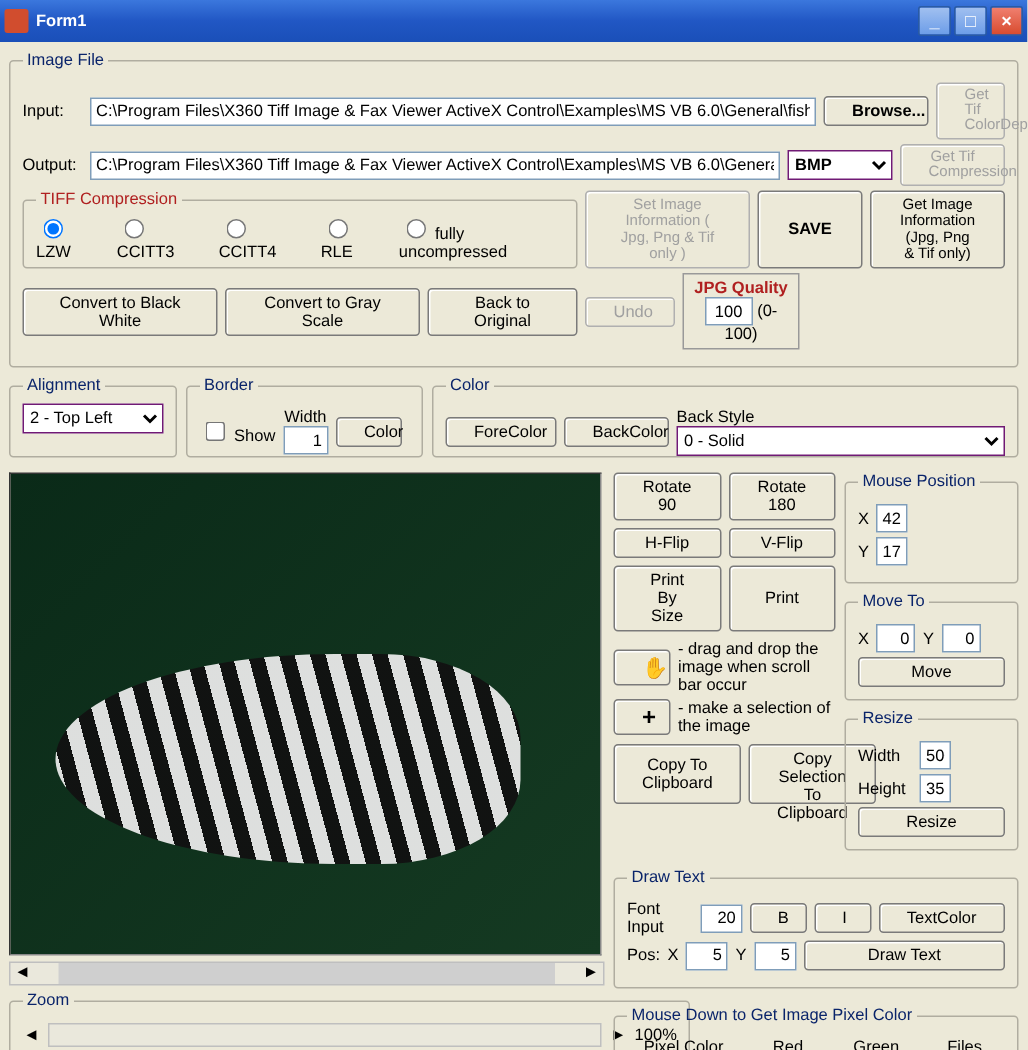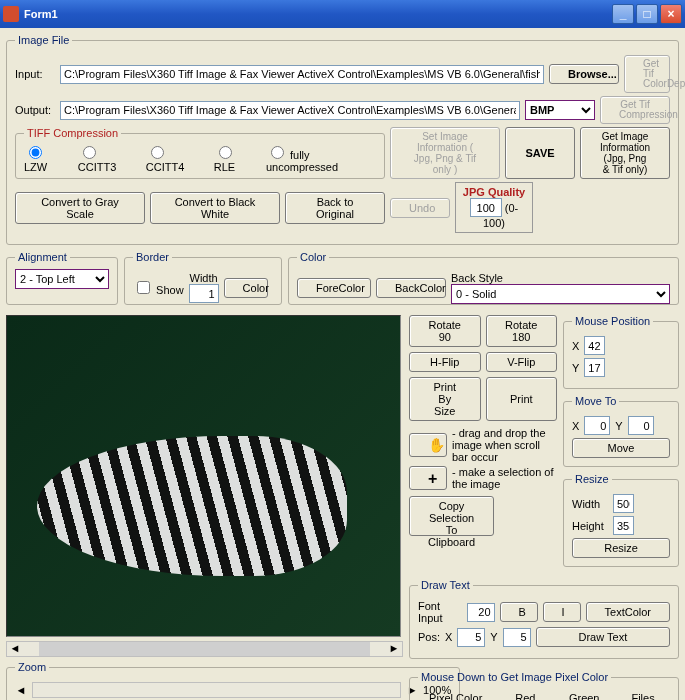--- a/index.html
+++ b/index.html
@@ -70,22 +70,22 @@
         <label><input type="radio" name="tc" style=""> <span>CCITT4</span></label>
         <label><input type="radio" name="tc" style=""> <span>RLE</span></label>
         <label><input type="radio" name="tc" style=""> <span>fully uncompressed</span></label>
       </div>
     </fieldset>
     <button class="btn disabled" style="width:110px;font-size:10px;line-height:1.1">Set Image Information ( Jpg, Png &amp; Tif only )</button>
     <button class="btn" style="width:70px;font-weight:bold">SAVE</button>
     <button class="btn" style="width:90px;font-size:10px;line-height:1.1">Get Image Information (Jpg, Png &amp; Tif only)</button>
   </div>
   <div class="row">
+    <button class="btn" style="width:130px">Convert to Black White</button>
     <button class="btn" style="width:130px">Convert to Gray Scale</button>
-    <button class="btn" style="width:130px">Convert to Black White</button>
     <button class="btn" style="width:100px">Back to Original</button>
     <button class="btn disabled" style="width:60px">Undo</button>
     <div class="jpgq" style="width:78px">
       <div class="t">JPG Quality</div>
       <input type="text" class="small-input" style="width: 32px; text-align: center;" value="100">
       <span>(0-100)</span>
     </div>
   </div>
 </fieldset>
 
@@ -165,20 +165,21 @@
         </div>
         <div class="row" style="margin-top:6px">
           <button class="btn" style="width:24px;height:24px;font-size:14px">✋</button>
           <span class="hint">- drag and drop the image when scroll bar occur</span>
         </div>
         <div class="row">
           <button class="btn" style="width:24px;height:24px;font-size:16px;font-weight:bold">+</button>
           <span class="hint">- make a selection of the image</span>
         </div>
         <div class="grid2" style="margin-top:6px">
+          <button class="btn" style="height:40px">Copy To Clipboard</button>
           <button class="btn" style="height:40px">Copy Selection To Clipboard</button>
         </div>
       </div>
       <div style="flex:1">
         <fieldset>
           <legend>Mouse Position</legend>
           <div class="row">
                 <label>X</label>
                 <input type="text" class="small-input" value="421" style="">
               </div>

